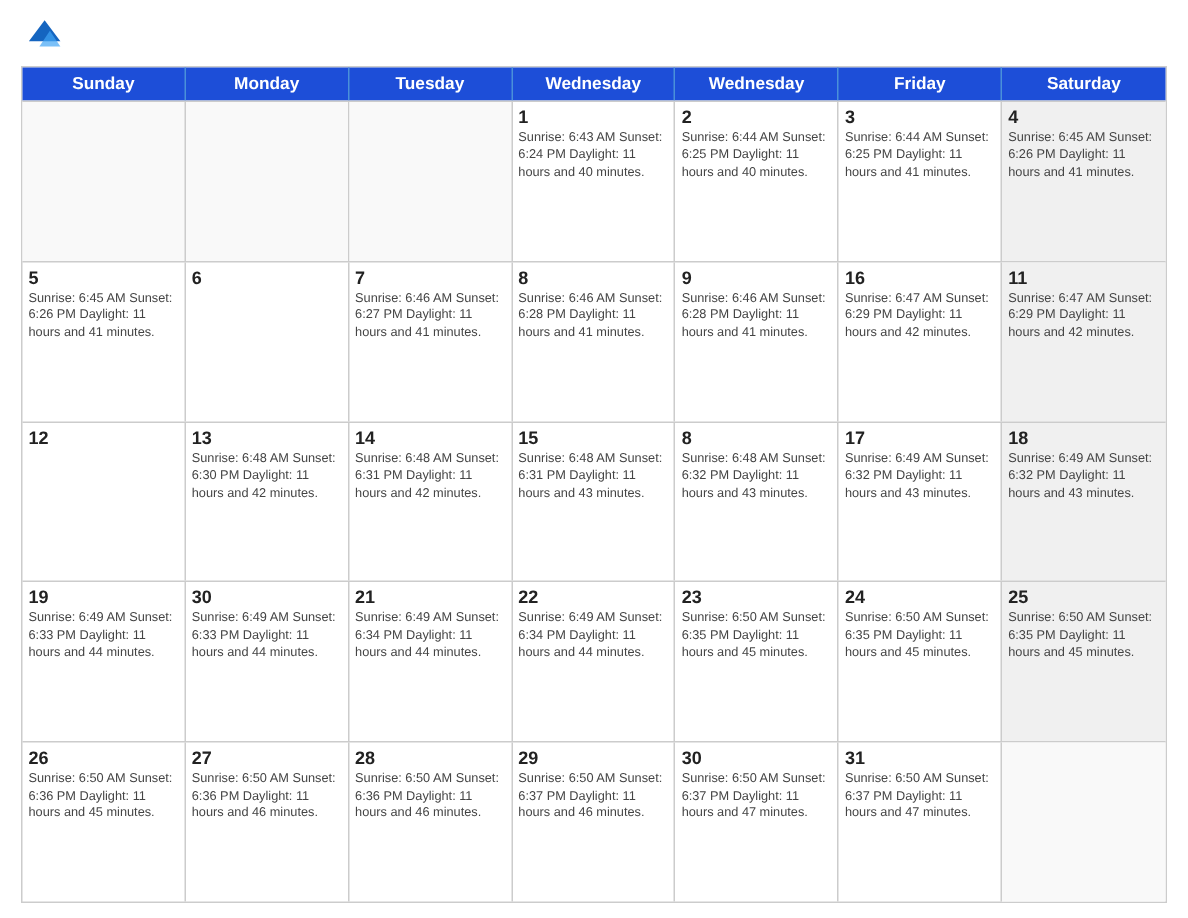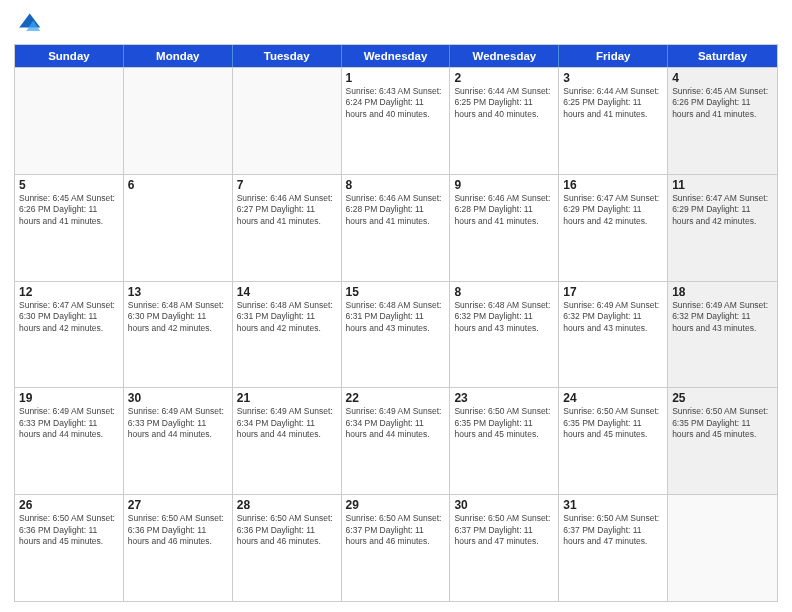--- a/index.html
+++ b/index.html
@@ -221,24 +221,20 @@
             <span class="day-number">11</span>
             <div class="day-info">Sunrise: 6:47 AM
 Sunset: 6:29 PM
 Daylight: 11 hours
 and 42 minutes.</div>
           </div>
         </div>
         <div class="cal-week">
           <div class="cal-cell">
             <span class="day-number">12</span>
-            <div class="day-info">Sunrise: 6:47 AM
-Sunset: 6:30 PM
-Daylight: 11 hours
-and 42 minutes.</div>
           </div>
           <div class="cal-cell">
             <span class="day-number">13</span>
             <div class="day-info">Sunrise: 6:48 AM
 Sunset: 6:30 PM
 Daylight: 11 hours
 and 42 minutes.</div>
           </div>
           <div class="cal-cell">
             <span class="day-number">14</span>

